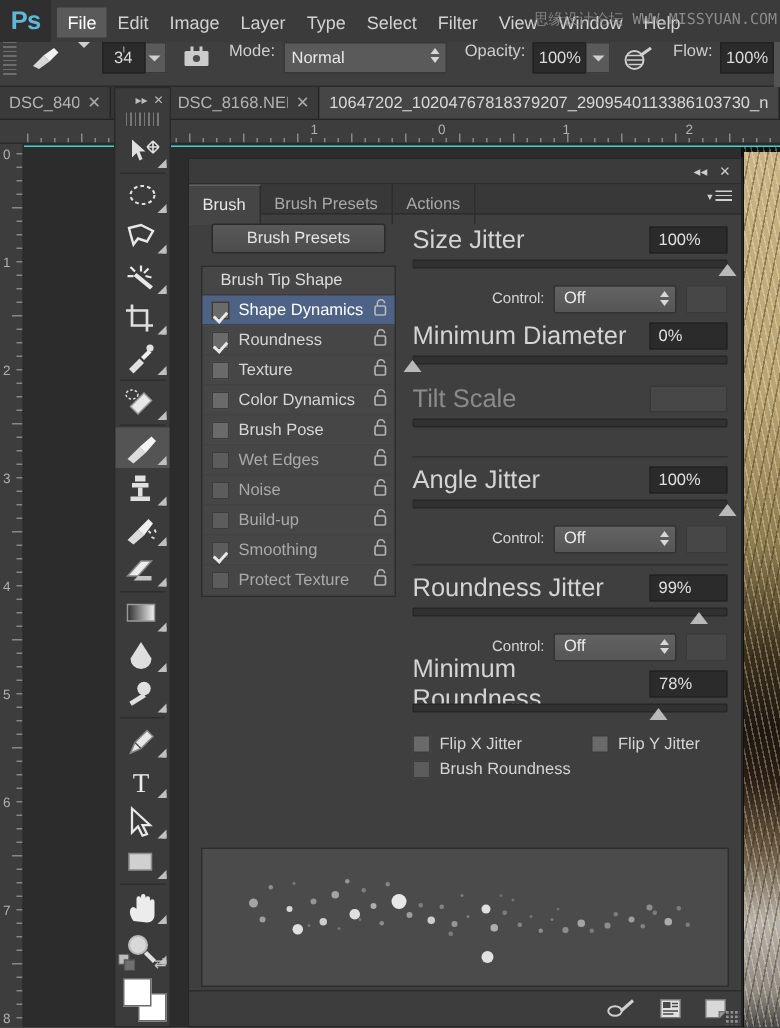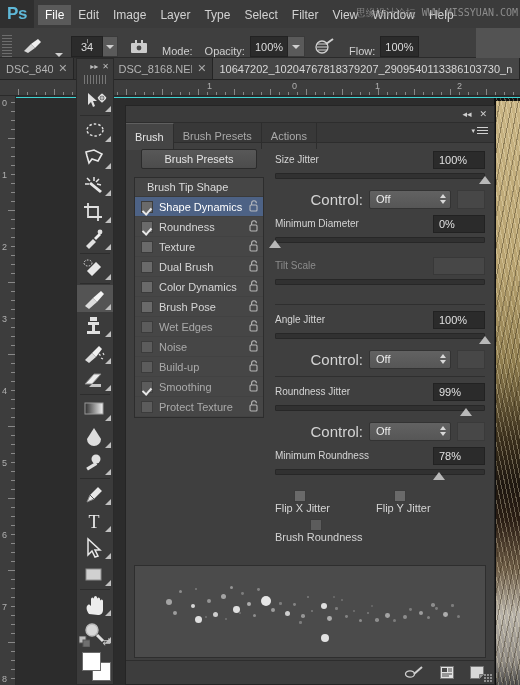--- a/index.html
+++ b/index.html
@@ -35,24 +35,24 @@
   .watermark {
     position: absolute; right: 2px; top: 6px;
     font-size: 10px; color: #9a9a9a; opacity: 0.85;
     letter-spacing: 0px;
     font-family: "DejaVu Sans Mono", monospace;
   }
   .watermark .cn { color: #8e8e8e; font-family: "Liberation Sans", sans-serif; }
 
   
   .optionsbar {
-    position: absolute; left: 0; top: 28px; width: 476px; height: 30px;
+    position: absolute; left: 0; top: 28px; width: 516px; height: 30px;
     background: #3f3f3f;
     border-bottom: 1px solid #2a2a2a;
-    display: flex; align-items: flex-end;
+    display: flex; align-items: flex-start;
   }
   .grip {
     width: 10px; height: 22px; margin-left: 2px;
     background: repeating-linear-gradient(to bottom,
       #6d6d6d 0px, #6d6d6d 1px, #3f3f3f 1px, #3f3f3f 3px);
   }
   .brush-preview-icon {
     width: 30px; height: 22px; margin-left: 6px;
     display: flex; align-items: center; justify-content: center;
   }
@@ -299,21 +299,21 @@
   }
   .opt-label-txt { flex: 1; white-space: nowrap; overflow: hidden; }
   .lock { width: 10px; flex: none; opacity: 0.85; }
 
   .right-col { flex: 1; padding: 7px 9px 0 6px; position: relative; }
   .sep-line { height: 1px; background: #2f2f2f; margin: 6px 0 5px 0; }
   .row-lv {
     display: flex; align-items: center; justify-content: space-between;
     height: 19px;
   }
-  .lbl { font-size: 10px; color: #d4d4d4; }
+  .lbl { font-size: 17px; color: #d4d4d4; }
   .lbl.disabled { color: #8b8b8b; }
   .field {
     width: 52px; height: 18px; background: #2b2b2b; border: 1px solid #222;
     display: flex; align-items: center; padding-left: 5px;
     font-size: 11px; color: #e0e0e0;
   }
   .field.empty { background: #474747; border-color: #383838; }
   .slider {
     position: relative; height: 12px; margin-top: 3px;
   }
@@ -323,32 +323,32 @@
   }
   .slider .thumb {
     position: absolute; top: 4px; width: 0; height: 0;
     border-left: 6px solid transparent; border-right: 6px solid transparent;
     border-bottom: 8px solid #b9b9b9;
     transform: translateX(-6px);
   }
   .row-ctrl {
     display: flex; align-items: center; height: 22px; margin-top: 4px; gap: 6px;
   }
-  .ctrl-label { width: 88px; text-align: right; font-size: 15px; color: #d4d4d4; }
+  .ctrl-label { width: 88px; text-align: right; font-size: 10px; color: #d4d4d4; }
   .ctrl-select {
     width: 82px; height: 19px; background: linear-gradient(#626262,#565656);
     border: 1px solid #333; border-radius: 2px;
     display: flex; align-items: center; padding-left: 6px;
     font-size: 11px; color: #ececec; position: relative;
   }
   .ctrl-blank {
     flex: 1; height: 19px; background: #474747; border: 1px solid #3a3a3a;
   }
   .cbx-row { display: flex; align-items: center; margin-top: 4px; }
-  .cbx-row .grp { display: flex; align-items: center; flex-direction: column; }
+  .cbx-row .grp { display: flex; align-items: center; }
   .cbx-row .txt { font-size: 11px; color: #d4d4d4; }
 
   
   .preview-wrap {
     position: absolute; left: 8px; right: 8px; bottom: 26px; height: 93px;
     background: #4b4b4b; border: 1px solid #2e2e2e;
     overflow: hidden;
   }
   .dot { position: absolute; border-radius: 50%; background: #efefef; }
   .panel-foot {
@@ -403,20 +403,27 @@
         <span class="tri-down"></span>
       </div>
     <div class="tablet-icon">
       <svg width="18" height="16" viewBox="0 0 18 16">
         <rect x="1" y="4" width="16" height="10" rx="1" fill="#cccccc"></rect>
         <path d="M6 4 L6 1 M12 4 L12 1" stroke="#cccccc" stroke-width="2"></path>
         <circle cx="9" cy="9" r="2.4" fill="#4a4a4a"></circle>
       </svg>
     </div>
     <div class="opt-label">Mode:</div>
+    <div class="mode-select">
+      <span>Normal</span>
+      <span class="updown">
+          <i class="u"></i>
+          <i class="d"></i>
+        </span>
+    </div>
     <div class="opt-label">Opacity:</div>
     <div class="val-box">100%</div>
     <div class="val-drop">
         <span class="tri-down"></span>
       </div>
     <div class="airbrush-icon">
       <svg width="20" height="16" viewBox="0 0 20 16">
         <circle cx="7" cy="9" r="6" fill="none" stroke="#d0d0d0" stroke-width="1.3"></circle>
         <path d="M2 6 h10 M2 9 h11 M3 12 h9" stroke="#d0d0d0" stroke-width="1"></path>
         <path d="M11 6 L18 1" stroke="#d0d0d0" stroke-width="2"></path>
@@ -911,28 +918,20 @@
               <div class="opt-row">
                 <span class="cbx"></span>
                 <span class="opt-label-txt">Texture</span>
                 <span class="lock"><svg width="10" height="12" viewBox="0 0 10 12">
                     <path d="M2.6 5 V3.2 a2.4 2.4 0 0 1 4.8 0" fill="none" stroke="#c8c8c8" stroke-width="1.1"></path>
                     <rect x="1" y="5" width="7" height="6" rx="1" fill="none" stroke="#c8c8c8" stroke-width="1.1"></rect>
                   </svg></span>
               </div>
               <div class="opt-row">
                 <span class="cbx"></span>
-                <span class="opt-label-txt">Dual Brush</span>
-                <span class="lock"><svg width="10" height="12" viewBox="0 0 10 12">
-                    <path d="M2.6 5 V3.2 a2.4 2.4 0 0 1 4.8 0" fill="none" stroke="#c8c8c8" stroke-width="1.1"></path>
-                    <rect x="1" y="5" width="7" height="6" rx="1" fill="none" stroke="#c8c8c8" stroke-width="1.1"></rect>
-                  </svg></span>
-              </div>
-              <div class="opt-row">
-                <span class="cbx"></span>
                 <span class="opt-label-txt">Color Dynamics</span>
                 <span class="lock"><svg width="10" height="12" viewBox="0 0 10 12">
                     <path d="M2.6 5 V3.2 a2.4 2.4 0 0 1 4.8 0" fill="none" stroke="#c8c8c8" stroke-width="1.1"></path>
                     <rect x="1" y="5" width="7" height="6" rx="1" fill="none" stroke="#c8c8c8" stroke-width="1.1"></rect>
                   </svg></span>
               </div>
               <div class="opt-row">
                 <span class="cbx"></span>
                 <span class="opt-label-txt">Brush Pose</span>
                 <span class="lock"><svg width="10" height="12" viewBox="0 0 10 12">

